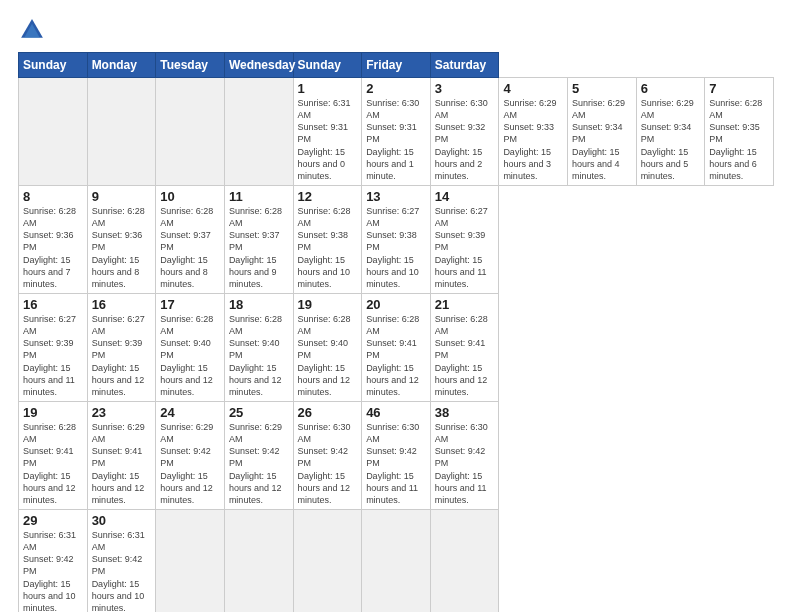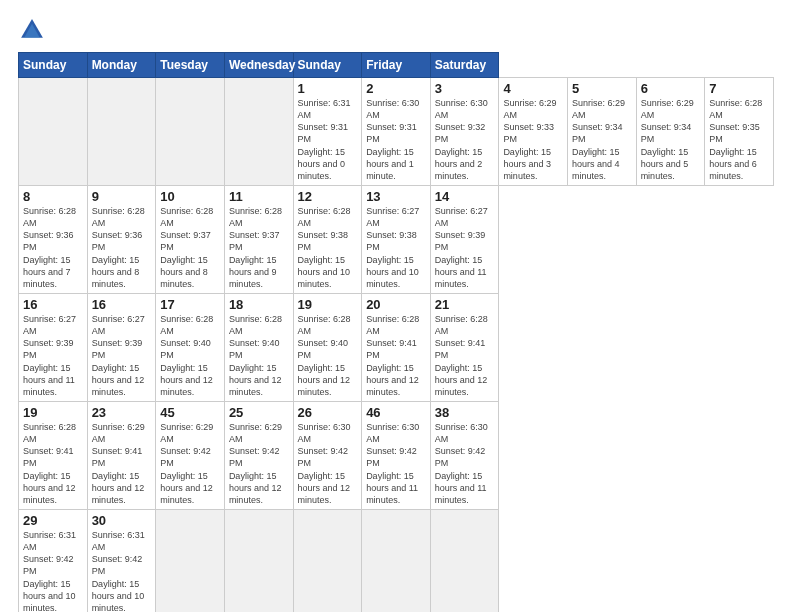--- a/index.html
+++ b/index.html
@@ -155,21 +155,21 @@
           <td><span class="day-num">16</span><span class="day-info">Sunrise: 6:27 AM<br>Sunset: 9:39 PM<br>Daylight: 15 hours and 12 minutes.</span></td>
           <td><span class="day-num">17</span><span class="day-info">Sunrise: 6:28 AM<br>Sunset: 9:40 PM<br>Daylight: 15 hours and 12 minutes.</span></td>
           <td><span class="day-num">18</span><span class="day-info">Sunrise: 6:28 AM<br>Sunset: 9:40 PM<br>Daylight: 15 hours and 12 minutes.</span></td>
           <td><span class="day-num">19</span><span class="day-info">Sunrise: 6:28 AM<br>Sunset: 9:40 PM<br>Daylight: 15 hours and 12 minutes.</span></td>
           <td><span class="day-num">20</span><span class="day-info">Sunrise: 6:28 AM<br>Sunset: 9:41 PM<br>Daylight: 15 hours and 12 minutes.</span></td>
           <td><span class="day-num">21</span><span class="day-info">Sunrise: 6:28 AM<br>Sunset: 9:41 PM<br>Daylight: 15 hours and 12 minutes.</span></td>
         </tr>
         <tr>
           <td><span class="day-num">19</span><span class="day-info">Sunrise: 6:28 AM<br>Sunset: 9:41 PM<br>Daylight: 15 hours and 12 minutes.</span></td>
           <td><span class="day-num">23</span><span class="day-info">Sunrise: 6:29 AM<br>Sunset: 9:41 PM<br>Daylight: 15 hours and 12 minutes.</span></td>
-          <td><span class="day-num">45</span><span class="day-info">Sunrise: 6:29 AM<br>Sunset: 9:42 PM<br>Daylight: 15 hours and 12 minutes.</span></td>
+          <td><span class="day-num">24</span><span class="day-info">Sunrise: 6:29 AM<br>Sunset: 9:42 PM<br>Daylight: 15 hours and 12 minutes.</span></td>
           <td><span class="day-num">25</span><span class="day-info">Sunrise: 6:29 AM<br>Sunset: 9:42 PM<br>Daylight: 15 hours and 12 minutes.</span></td>
           <td><span class="day-num">26</span><span class="day-info">Sunrise: 6:30 AM<br>Sunset: 9:42 PM<br>Daylight: 15 hours and 12 minutes.</span></td>
           <td><span class="day-num">46</span><span class="day-info">Sunrise: 6:30 AM<br>Sunset: 9:42 PM<br>Daylight: 15 hours and 11 minutes.</span></td>
           <td><span class="day-num">38</span><span class="day-info">Sunrise: 6:30 AM<br>Sunset: 9:42 PM<br>Daylight: 15 hours and 11 minutes.</span></td>
         </tr>
         <tr>
           <td><span class="day-num">29</span><span class="day-info">Sunrise: 6:31 AM<br>Sunset: 9:42 PM<br>Daylight: 15 hours and 10 minutes.</span></td>
           <td><span class="day-num">30</span><span class="day-info">Sunrise: 6:31 AM<br>Sunset: 9:42 PM<br>Daylight: 15 hours and 10 minutes.</span></td>
           <td class="empty"></td>
           <td class="empty"></td>

